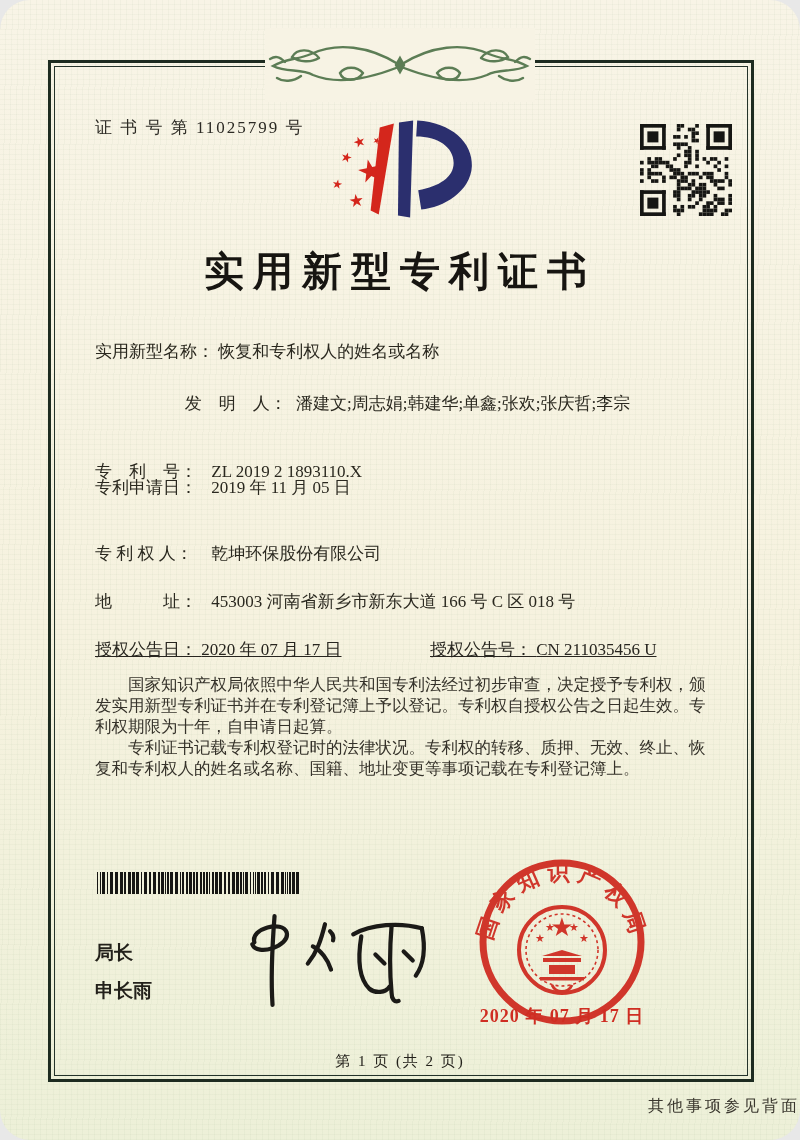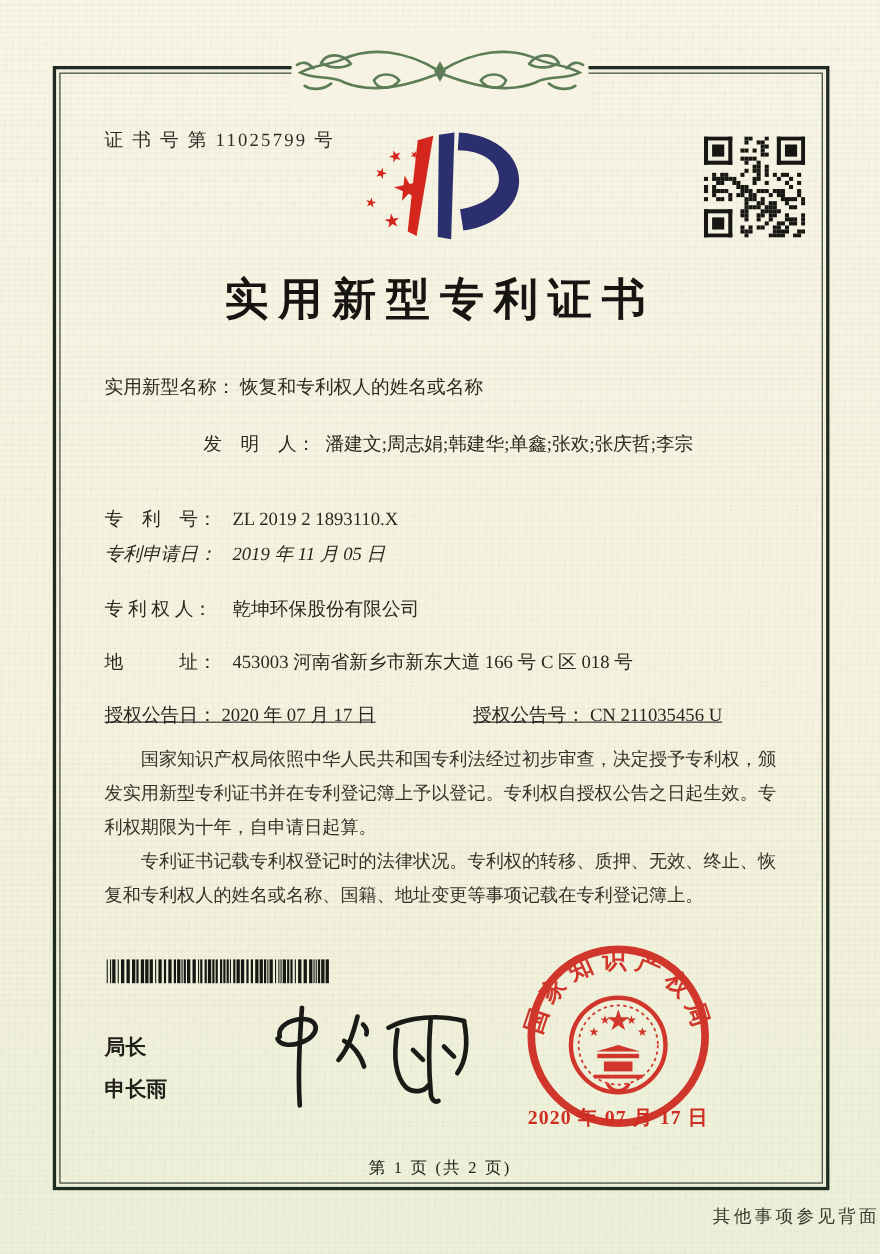--- a/index.html
+++ b/index.html
@@ -3,34 +3,35 @@
 <meta charset="utf-8">
 <style>
   html,body{margin:0;padding:0;background:#e8e8e8;}
   .page{
     position:relative;width:800px;height:1140px;margin:0 auto;overflow:hidden;
     font-family:"Liberation Serif","DejaVu Serif",serif;color:#27251f;
     background-image:
       repeating-linear-gradient(91deg, rgba(125,158,118,.055) 0 1px, transparent 1px 6px),
       repeating-linear-gradient(0deg, rgba(125,158,118,.05) 0 1px, transparent 1px 5px),
       linear-gradient(180deg,#f8f4e6 0%,#f6f2df 55%,#edf0d8 100%);
+    border-radius: 30px;
   }
   .frame-outer{position:absolute;left:48px;top:60px;right:46px;bottom:58px;border:3px solid #1d2b20;}
   .frame-inner{position:absolute;inset:3px;border:1px solid #24332a;}
   .ornament{position:absolute;left:50%;top:28px;transform:translateX(-50%);width:270px;height:74px;background:#f7f3e4;display:flex;align-items:center;justify-content:center;}
   .cert-no{position:absolute;left:95px;top:116px;font-size:17px;letter-spacing:2px;color:#2c2a24;}
   .logo{position:absolute;left:320px;top:110px;width:162px;height:122px;}
   .qr{position:absolute;left:640px;top:124px;width:92px;height:92px;}
   .title{position:absolute;left:0;top:244px;width:100%;text-align:center;font-size:40px;font-weight:700;letter-spacing:9px;color:#171511;}
   .frow{position:absolute;left:95px;width:620px;font-size:17px;color:#2a281f;}
   .frow .lab{display:inline-block;min-width:112px;font-weight:500;}
-  .f0{top:340px;} .f1{top:392px;text-align:center;} .f2{top:460px;} .f3{top:492px;font-style:italic;} .f4{top:542px;} .f5{top:590px;}
+  .f0{top:340px;} .f1{top:392px;text-align:center;} .f2{top:460px;} .f3{top:476px;} .f4{top:542px;} .f5{top:590px;}
   .grant-row{position:absolute;left:95px;top:638px;width:620px;font-size:17px;display:flex;text-decoration:underline;}
   .grant-left{width:335px;}
-  .paras{position:absolute;left:95px;top:674px;width:618px;font-size:16.5px;line-height:31px;color:#35322a;}
+  .paras{position:absolute;left:95px;top:674px;width:618px;font-size:16.5px;line-height:21px;color:#35322a;}
   .paras p{margin:0;text-indent:2em;}
   .barcode{position:absolute;left:95px;top:872px;width:210px;height:22px;}
   .signer{position:absolute;left:95px;top:934px;font-family:"Liberation Sans","DejaVu Sans",sans-serif;font-size:19px;font-weight:700;color:#23211b;line-height:38px;}
   .signature{position:absolute;left:212px;top:912px;width:232px;height:96px;}
   .seal{position:absolute;left:472px;top:858px;width:180px;height:168px;opacity:.95;}
   .seal-date{position:absolute;left:472px;top:1004px;width:180px;text-align:center;color:#cf2d22;font-size:18px;font-weight:700;letter-spacing:1px;}
   .page-info{position:absolute;left:0;top:1052px;width:100%;text-align:center;font-size:15px;color:#23211b;letter-spacing:2px;}
   .footer-note{position:absolute;left:0;top:1096px;width:100%;text-align:right;font-size:16px;color:#3a372e;letter-spacing:3px;}
 </style>
 </head>

